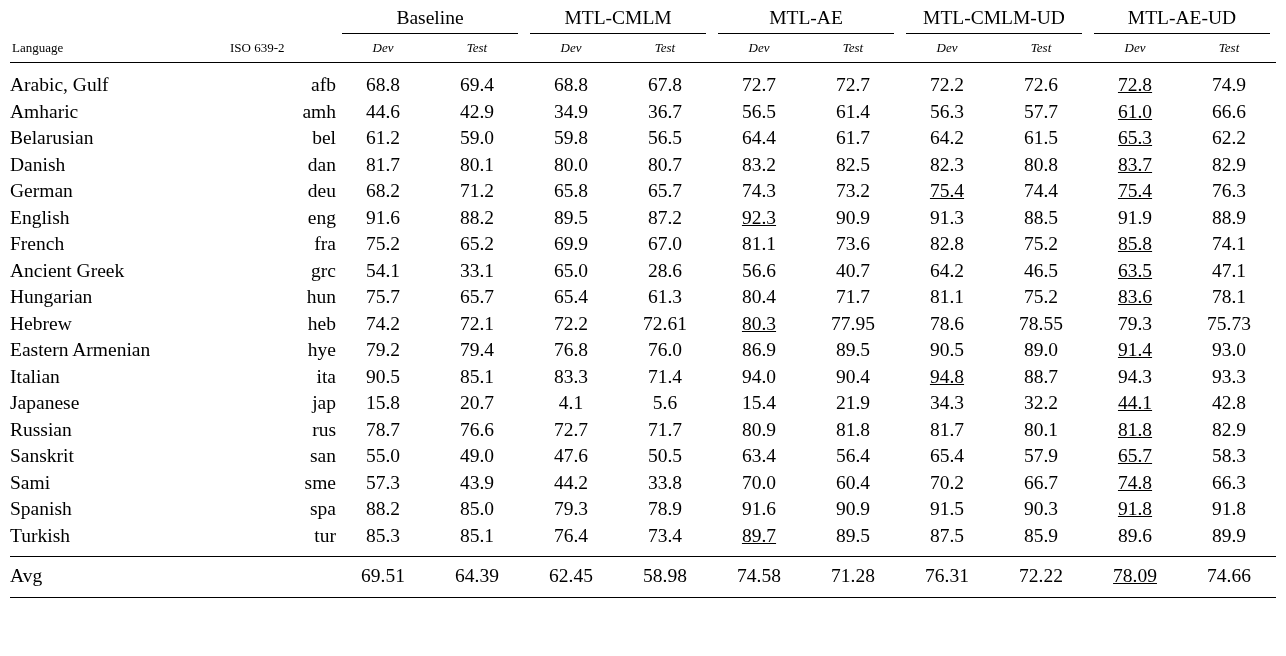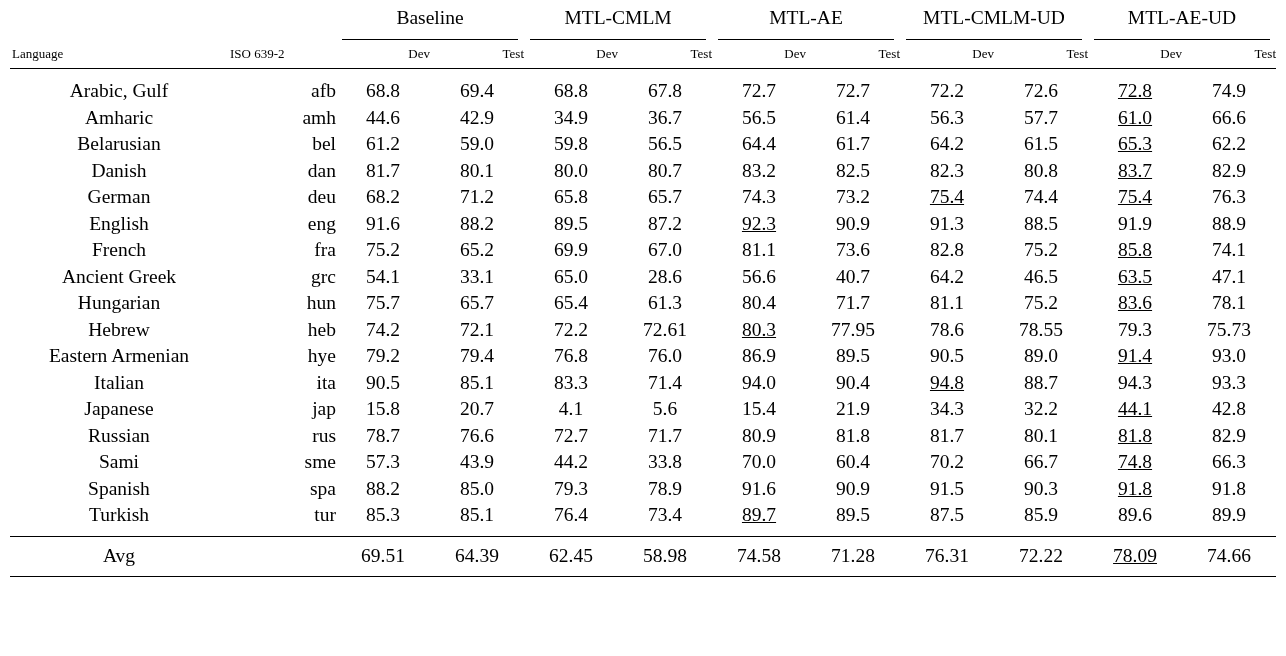--- a/index.html
+++ b/index.html
@@ -37,44 +37,44 @@
   .grouphdr {
     text-align: center;
     font-size: 19.5px;
     height: 27px;
     line-height: 27px;
   }
   .grouphdr .gl {
     display: block;
     border-bottom: 1px solid #000;
     margin: 0 6px;
-    padding-bottom: 9px;
+    padding-bottom: 3px;
     line-height: 24px;
   }
   .subhdr td, .subhdr th {
     height: 28px;
     line-height: 28px;
     font-size: 13px;
   }
   .subhdr .lbl { text-align: left; padding-left: 2px; }
-  .subhdr .num { text-align: right; }
+  .subhdr .num { text-align: center; font-style: italic; }
 
   .rule-top td { border-top: 1.6px solid #000; height: 0; padding: 0; font-size: 0; line-height: 0; }
   .rule-mid td { border-top: 1.1px solid #000; height: 0; padding: 0; font-size: 0; line-height: 0; }
   .rule-bot td { border-top: 1.6px solid #000; height: 0; padding: 0; font-size: 0; line-height: 0; }
 
   .spacer-top td { height: 9px; font-size: 0; line-height: 0; padding: 0; }
   .spacer-bot td { height: 7px; font-size: 0; line-height: 0; padding: 0; }
   .spacer-avg td { height: 6px; font-size: 0; line-height: 0; padding: 0; }
 
   tr.datarow td {
     height: 26.5px;
     line-height: 26.5px;
   }
-  td.lang { text-align: center; padding-left: 2px; }
+  td.lang { text-align: left; padding-left: 2px; }
   td.iso  { text-align: right; padding-left: 2px; }
   td.num  { text-align: center; }
 
   .b { font-weight: bold; }
   .u { text-decoration: underline; }
 </style>
 </head>
 <body>
 
 <div class="page">
@@ -323,20 +323,34 @@
           <td class="num ">72.7</td>
           <td class="num ">71.7</td>
           <td class="num ">80.9</td>
           <td class="num ">81.8</td>
           <td class="num ">81.7</td>
           <td class="num ">80.1</td>
           <td class="num u">81.8</td>
           <td class="num b">82.9</td>
         </tr>
         <tr class="datarow">
+          <td class="lang ">Sanskrit</td>
+          <td class="iso">san</td>
+          <td class="num ">55.0</td>
+          <td class="num ">49.0</td>
+          <td class="num ">47.6</td>
+          <td class="num ">50.5</td>
+          <td class="num ">63.4</td>
+          <td class="num ">56.4</td>
+          <td class="num ">65.4</td>
+          <td class="num ">57.9</td>
+          <td class="num u">65.7</td>
+          <td class="num b">58.3</td>
+        </tr>
+        <tr class="datarow">
           <td class="lang b">Sami</td>
           <td class="iso">sme</td>
           <td class="num ">57.3</td>
           <td class="num ">43.9</td>
           <td class="num ">44.2</td>
           <td class="num ">33.8</td>
           <td class="num ">70.0</td>
           <td class="num ">60.4</td>
           <td class="num ">70.2</td>
           <td class="num b">66.7</td>

